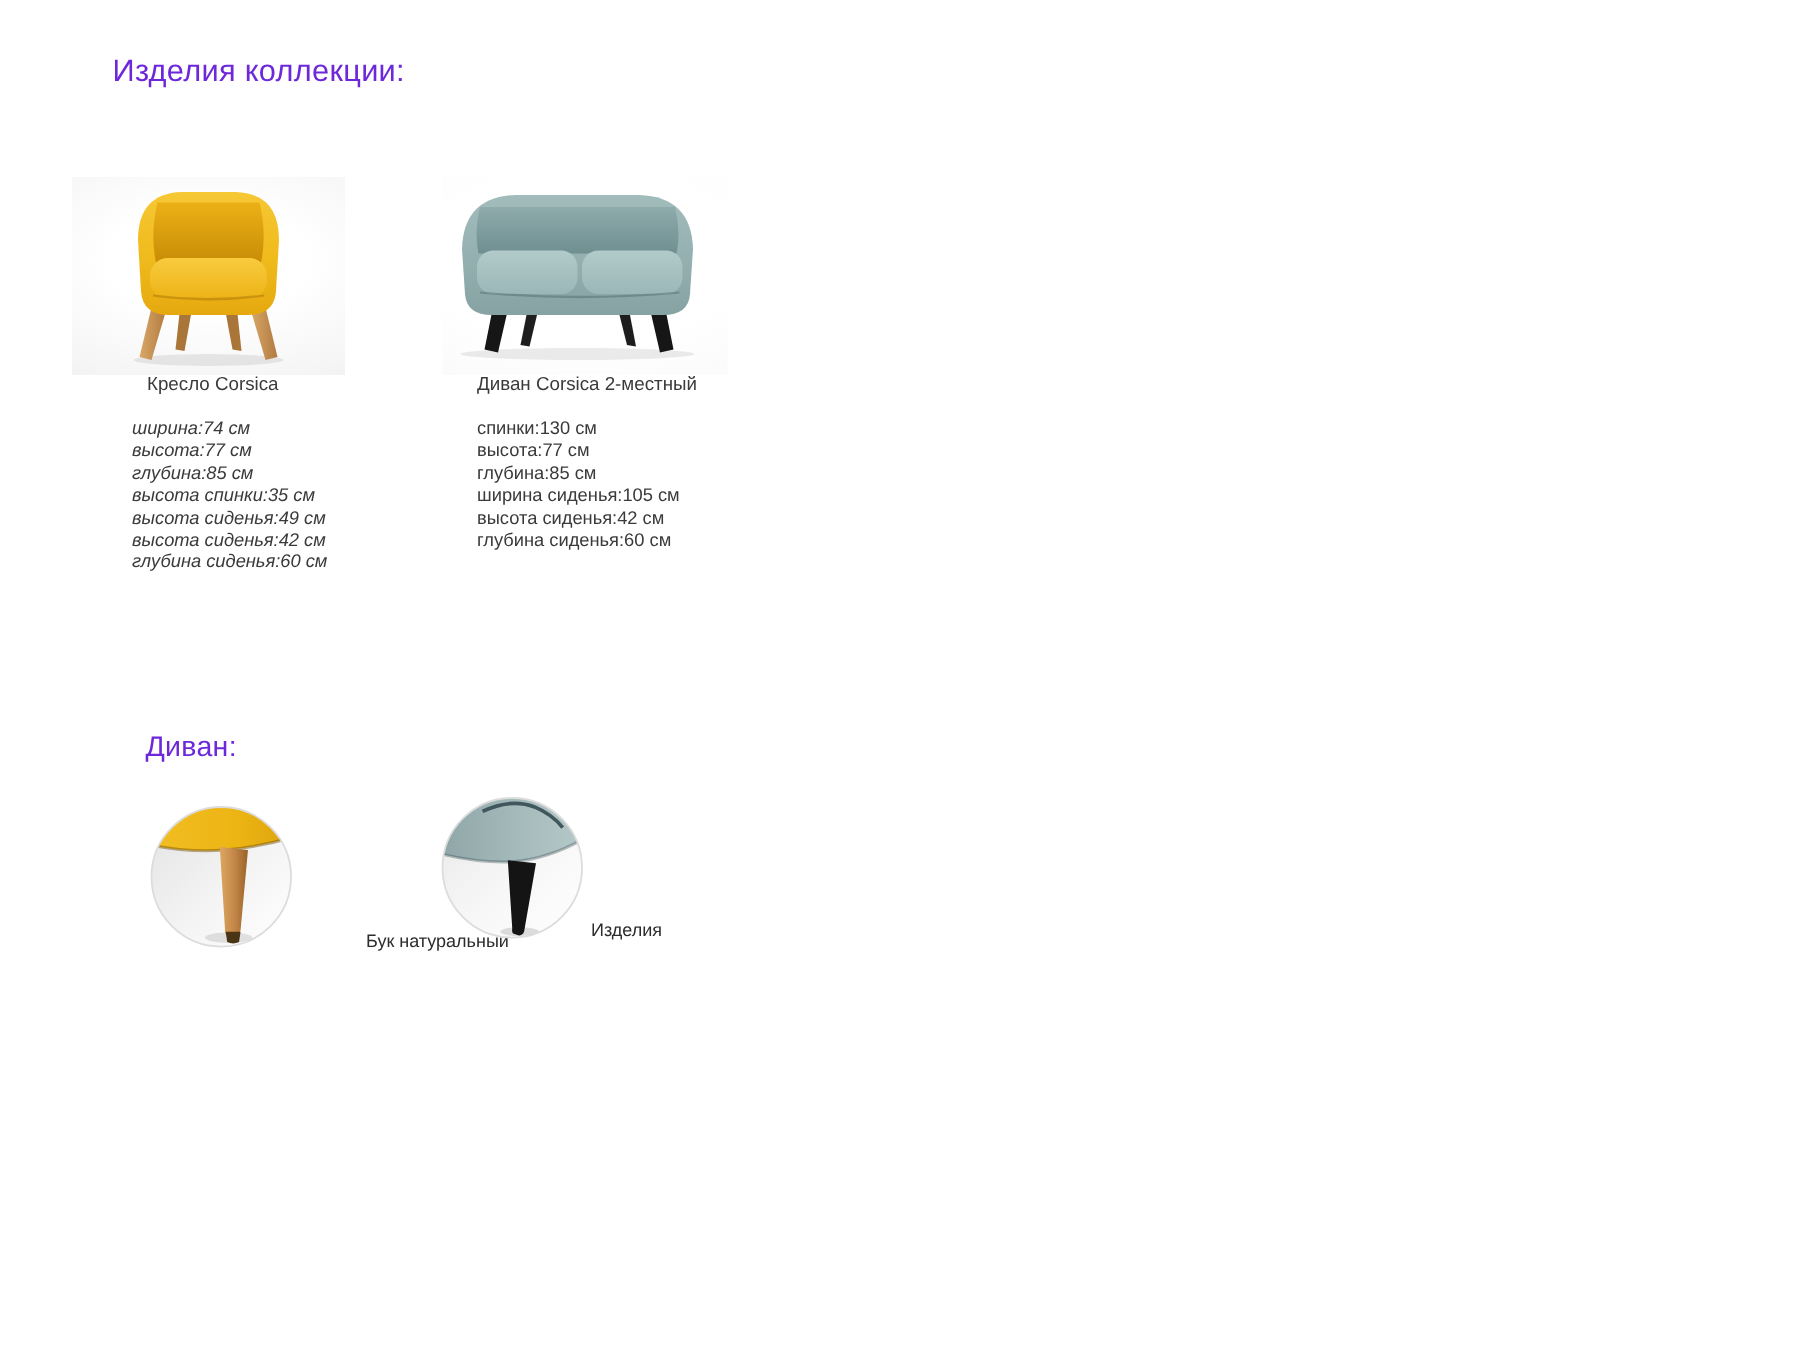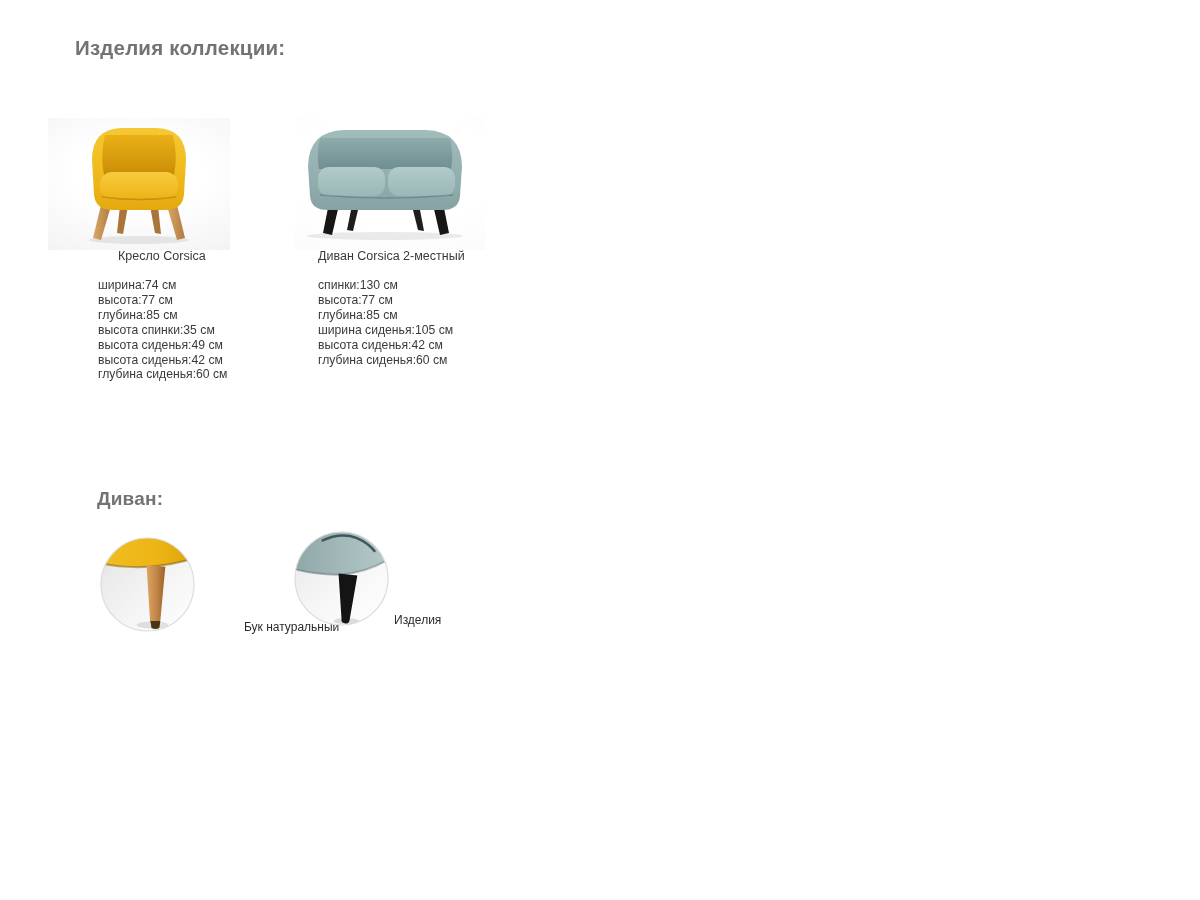--- a/index.html
+++ b/index.html
@@ -1,49 +1,49 @@
 <!DOCTYPE html>
 <html><head>
 <meta charset="utf-8">
 <style>
   * { margin:0; padding:0; box-sizing:border-box; }
   html,body { background:#fff; }
   body { font-family:"Liberation Sans", sans-serif; }
   .page { position:relative; width:1200px; height:900px; background:#ffffff; overflow:hidden; }
 
   .heading {
-    position:absolute; color:#737373; font-weight:700; letter-spacing:.2px;
+    position:absolute; color:#6d28d9; font-weight:400; letter-spacing:.2px;
   }
   .heading.collection { left:75px; top:36px; font-size:20.5px; }
   .heading.legs { left:97px; top:488px; font-size:19px; }
 
   .photo {
     position:absolute; display:block;
   }
   .photo.armchair {
     left:48px; top:118px; width:182px; height:132px;
     background:radial-gradient(ellipse 120% 90% at 50% 42%, #ffffff 30%, #f5f5f5 70%, #e9e9e9 100%);
   }
   .photo.sofa {
     left:295px; top:118px; width:190px; height:132px;
     background:radial-gradient(ellipse 120% 95% at 50% 40%, #ffffff 45%, #fbfbfb 75%, #f1f1f1 100%);
   }
   .photo svg { display:block; width:100%; height:100%; }
 
   .product-name {
     position:absolute; font-size:12.5px; color:#3a3a3a; white-space:nowrap;
   }
-  .product-name.n0 { left:98px; top:249px;margin-left:20px; }
+  .product-name.n0 { left:98px; top:249px; }
   .product-name.n1 { left:318px; top:249px; }
 
   .specs {
     position:absolute; list-style:none; font-size:12.2px; color:#3a3a3a;
   }
   .specs li { line-height:14.9px; white-space:nowrap; }
-  .specs.s0 { left:98px; top:278px; }
+  .specs.s0 { left:88px; top:278px;font-style:italic; }
   .specs.s1 { left:318px; top:278px; }
 
   .leg-photo { position:absolute; }
   .leg-photo.beech { left:100px; top:537px; width:95px; height:95px; }
   .leg-photo.black { left:294px; top:530px; width:95px; height:97px; }
   .leg-photo svg { display:block; width:100%; height:100%; }
 
   .leg-label { position:absolute; font-size:12px; color:#2c2c2c; white-space:nowrap; }
   .leg-label.l0 { left:202px; top:620px;margin-left:42px; }
   .leg-label.l1 { left:394px; top:613px; }

